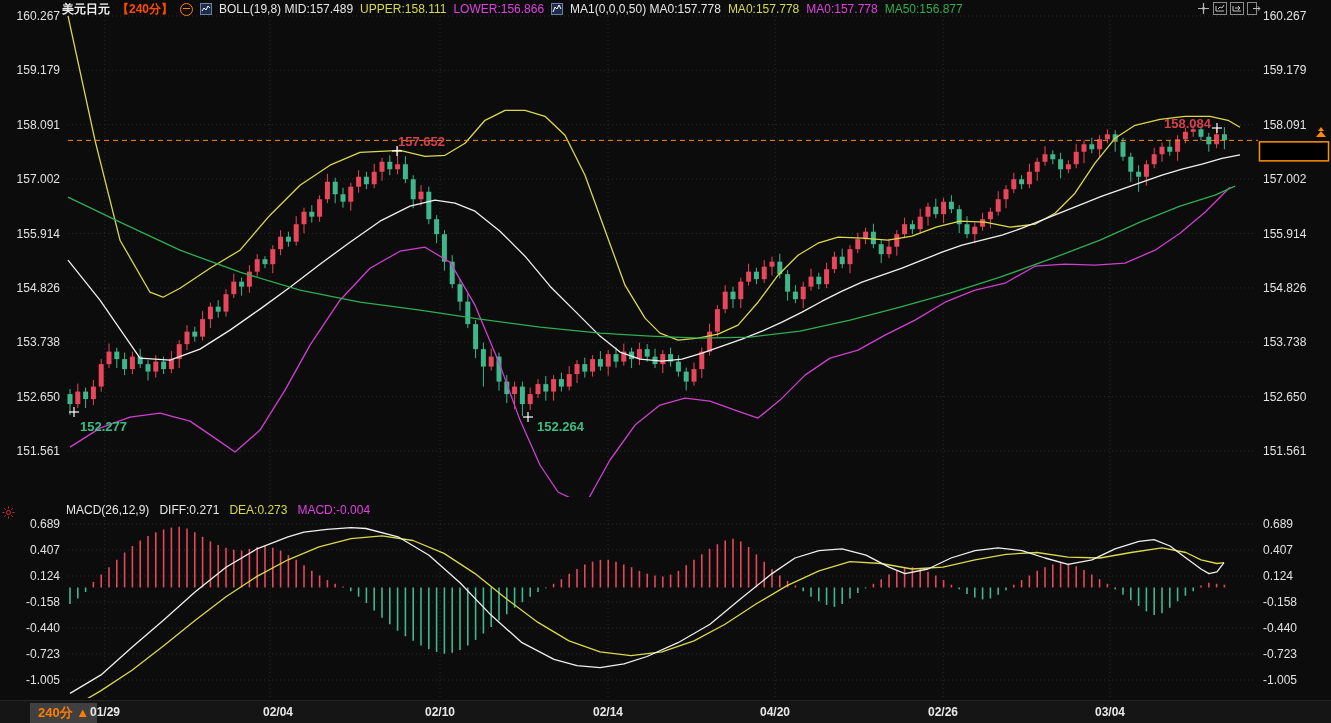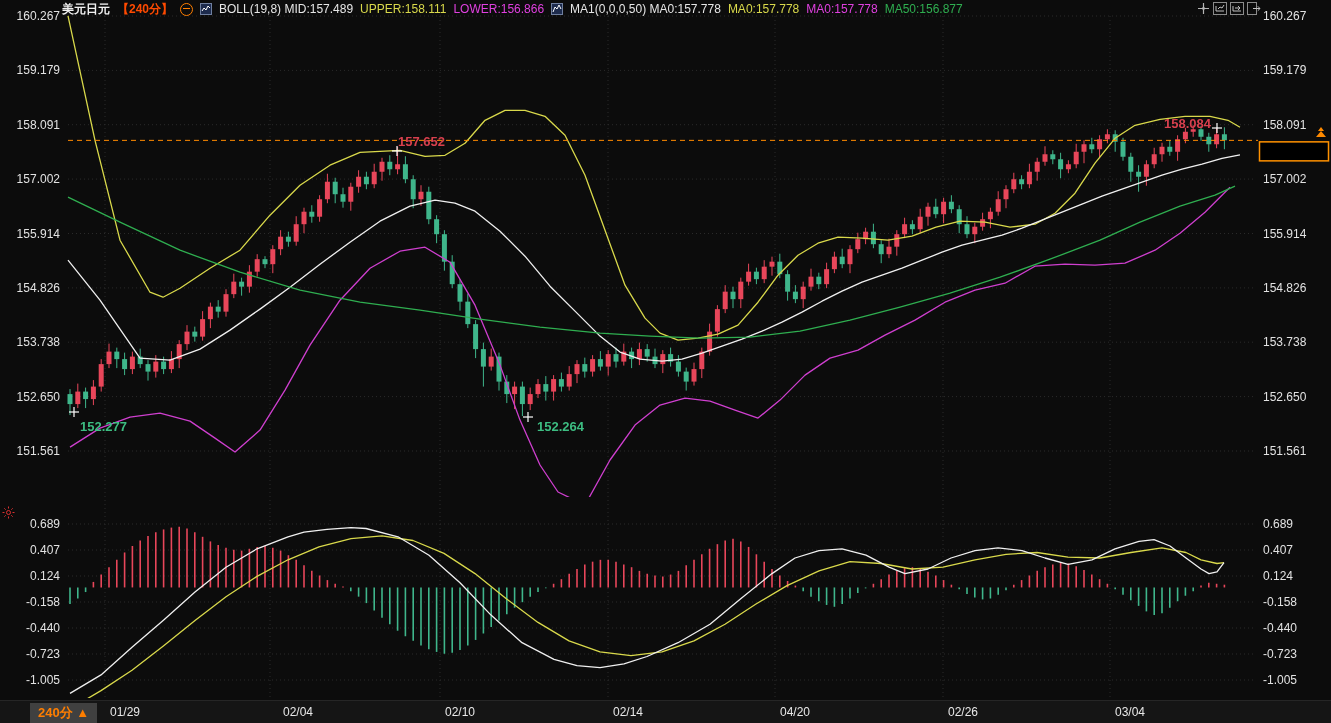--- a/index.html
+++ b/index.html
@@ -20,21 +20,21 @@
        position:relative;}
   .minus-icon::after{content:"";position:absolute;left:2px;right:2px;top:4px;height:1px;background:#ff7e00;}
   #toolbar{position:absolute;left:1196px;top:2px;display:flex;gap:3px;z-index:4;}
   .tb{width:14px;height:13px;display:flex;align-items:center;justify-content:center;cursor:pointer;}
   #macd-hdr{position:absolute;left:66px;top:503px;display:flex;gap:10px;font-size:12px;z-index:4;white-space:nowrap;}
   #macd-gear{position:absolute;left:2px;top:505px;z-index:4;}
   #bottom-bar{position:absolute;left:0;top:700px;width:1331px;height:23px;background:#151515;
        border-top:1px solid #262626;z-index:3;}
   #interval-chip{position:absolute;left:30px;top:2px;padding:1px 8px;background:#404040;
        color:#ff7e00;font-size:13px;font-weight:700;cursor:pointer;}
-  .date-label{position:absolute;top:4px;transform:translateX(-50%);color:#e8e8e8;font-size:12px;font-weight:400;margin-left:20px;}
+  .date-label{position:absolute;top:4px;transform:translateX(-50%);color:#e8e8e8;font-size:12px;font-weight:700;}
   #watermark{position:absolute;right:6px;bottom:1px;font-size:40px;color:#c7cdd6;opacity:.88;
        letter-spacing:1px;z-index:5;}
 </style>
 </head>
 <body>
 
 <div id="app">
   <svg id="plot" width="1331" height="723">
       <defs>
         <clipPath id="mainClip">
@@ -642,20 +642,26 @@
 
   <div id="macd-gear">
     <svg width="13" height="13">
         <g stroke="#d83030" stroke-width="1">
           <circle cx="6.5" cy="6.5" r="2" fill="none"></circle>
           <path d="M6.5 0.5v2M6.5 10.5v2M0.5 6.5h2M10.5 6.5h2M2.3 2.3l1.4 1.4M9.3 9.3l1.4 1.4M10.7 2.3 9.3 3.7M3.7 9.3l-1.4 1.4"></path>
         </g>
       </svg>
   </div>
 
+  <div id="macd-hdr">
+    <span class="c-white">MACD(26,12,9)</span>
+    <span class="c-white">DIFF:0.271</span>
+    <span class="c-yellow">DEA:0.273</span>
+    <span class="c-magenta">MACD:-0.004</span>
+  </div>
 
   <div id="bottom-bar">
     <div id="interval-chip">240分 ▲</div>
     <div id="footer-dates">
         <span class="date-label" style="left: 105px;">01/29</span>
         <span class="date-label" style="left: 278px;">02/04</span>
         <span class="date-label" style="left: 440px;">02/10</span>
         <span class="date-label" style="left: 608px; text-align: right;">02/14</span>
         <span class="date-label" style="left: 775px;">04/20</span>
         <span class="date-label" style="left: 943px;">02/26</span>

